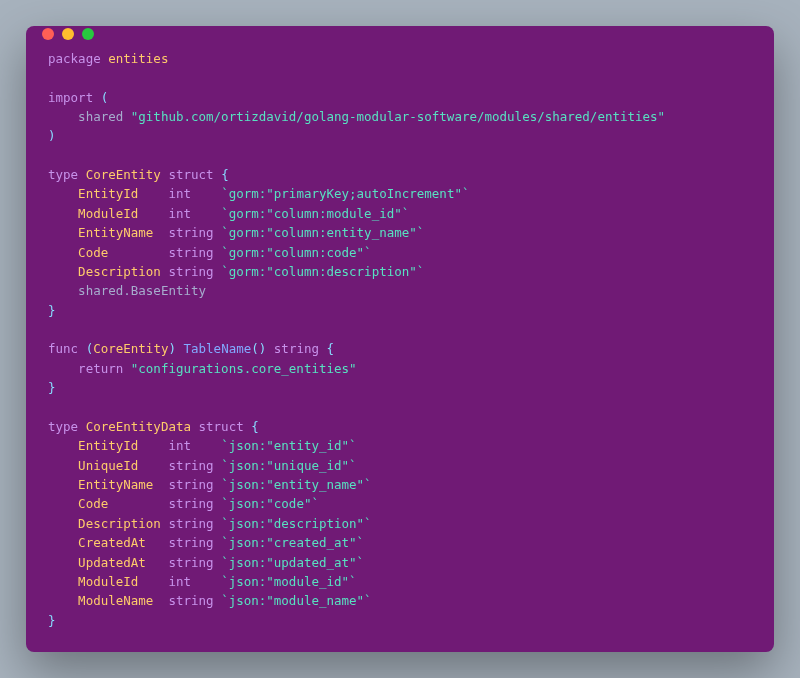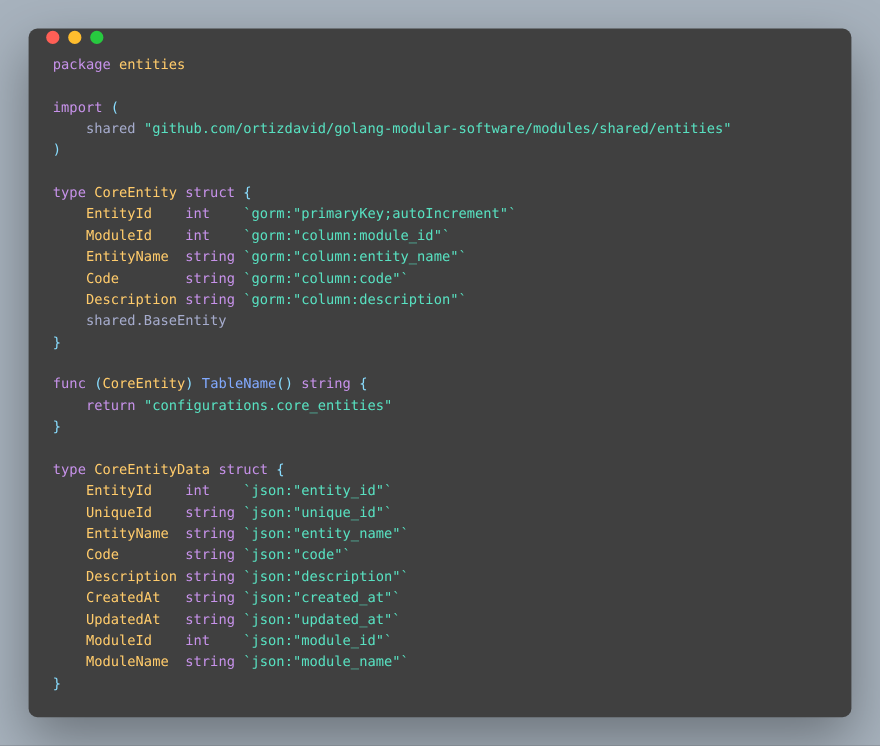--- a/index.html
+++ b/index.html
@@ -4,21 +4,21 @@
 <style>
   * { margin: 0; padding: 0; box-sizing: border-box; }
   body {
     background: #a7b2bd;
     width: 800px;
     height: 678px;
     padding: 26px;
     font-family: "SF Mono", "Menlo", "Monaco", "Consolas", monospace;
   }
   .window {
-    background: #404040;
+    background: #701a75;
     border-radius: 8px;
     box-shadow: 0 20px 50px rgba(0,0,0,0.35);
     height: 100%;
     overflow: hidden;
     display: flex;
     flex-direction: column;
   }
   .titlebar {
     height: 36px;
     display: flex;

